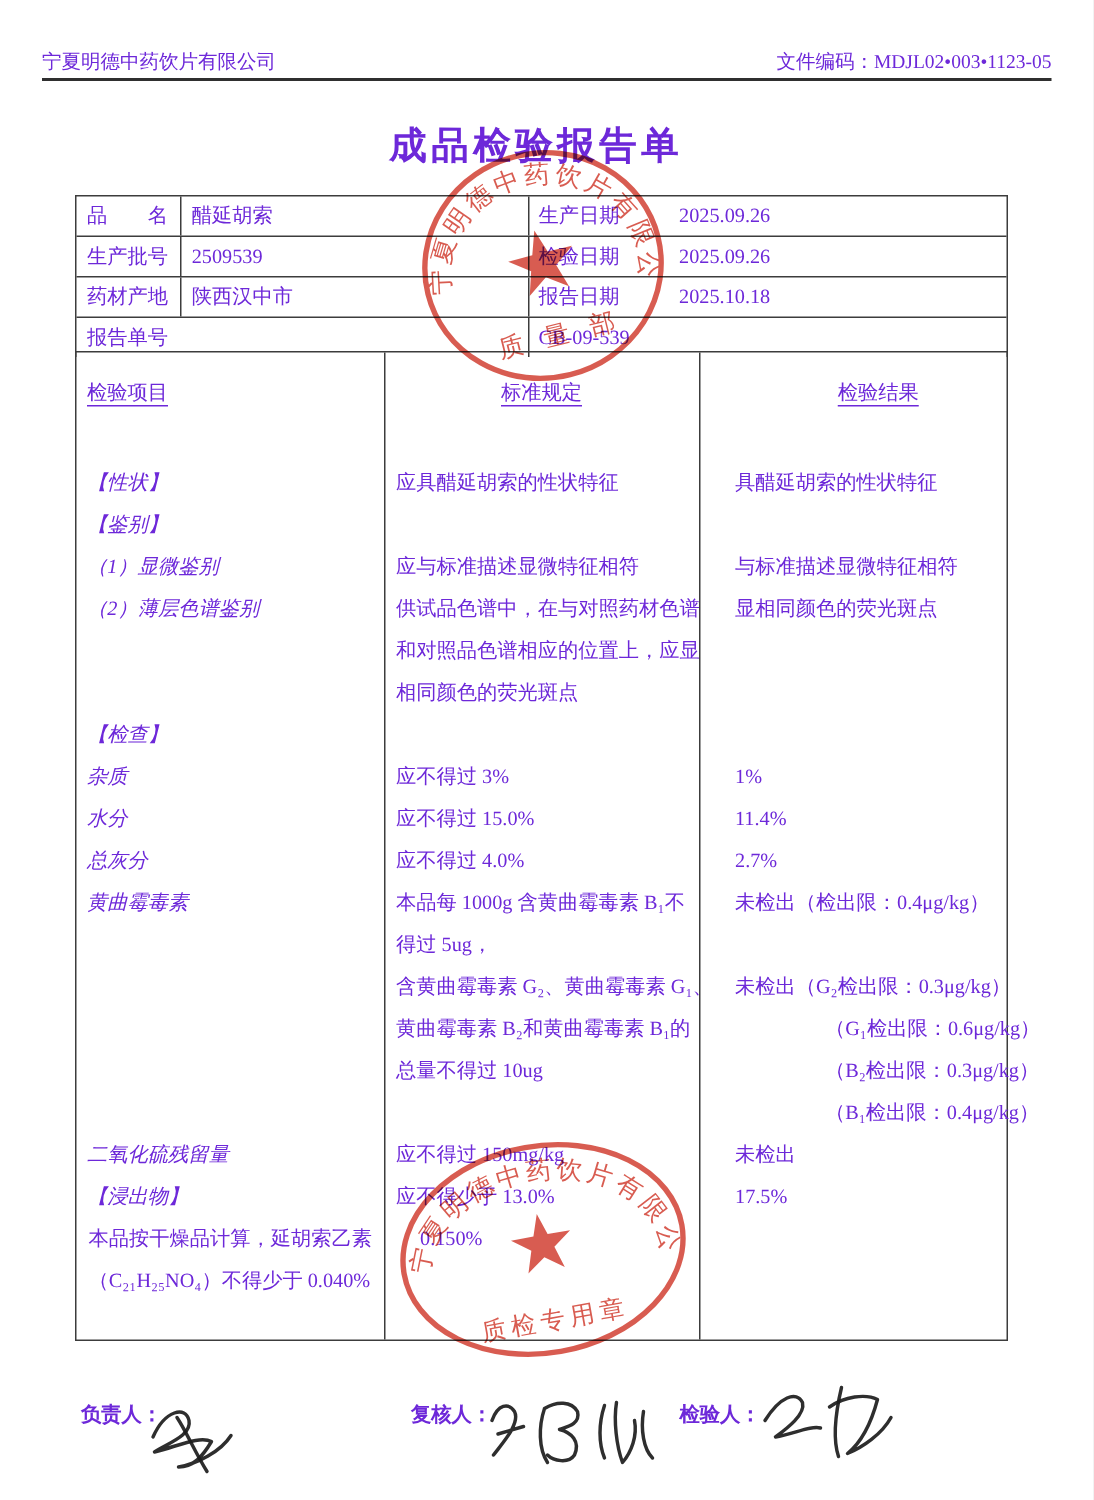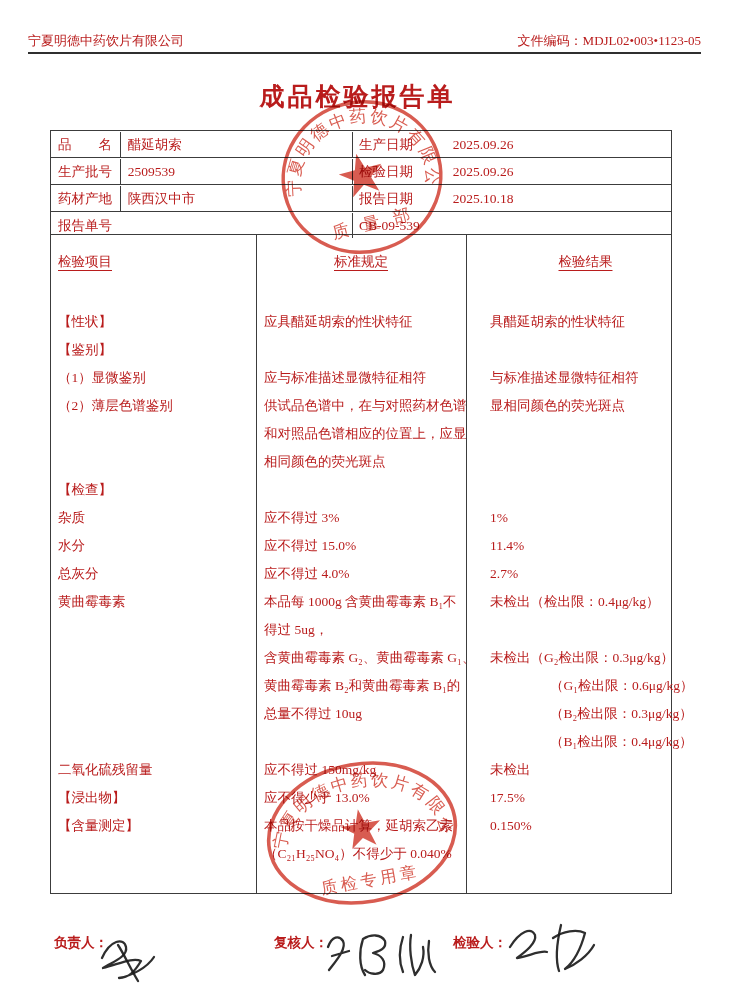--- a/index.html
+++ b/index.html
@@ -1,45 +1,45 @@
 <!DOCTYPE html>
 <html><head>
 <meta charset="utf-8">
 <style>
   html,body{margin:0;padding:0;background:#e9e9e9;}
   .page{
     position:relative;width:729px;height:1000px;margin:0 auto;
     background:#ffffff;overflow:hidden;
     font-family:"Liberation Serif","DejaVu Serif",serif;
-    color:#b91c1c;
+    color:#6d28d9;
   }
   
   .doc-header{position:absolute;top:32px;left:28px;width:673px;display:flex;justify-content:space-between;font-size:13px;}
   .doc-rule{position:absolute;top:52px;left:28px;width:673px;height:0;border-top:2.5px solid #2f2f2f;}
   .doc-title{position:absolute;top:80px;left:0;width:715px;text-align:center;font-size:25px;font-weight:700;letter-spacing:3px;}
   
   .info-table{position:absolute;left:50px;top:130px;width:622px;border:1px solid #3c3c3c;border-bottom:none;box-sizing:border-box;}
-  .info-row{display:flex;height:26px;line-height:25px;border-bottom:1px solid #3c3c3c;font-size:13.5px;align-items:center;}
+  .info-row{display:flex;height:26px;line-height:25px;border-bottom:1px solid #3c3c3c;font-size:13.5px;}
   .info-row:last-child{border-bottom:none;}
   .ic{box-sizing:border-box;padding-left:7px;white-space:nowrap;overflow:hidden;}
   .ic.br{border-right:1px solid #3c3c3c;}
   .w-l1{width:70px;} .w-v1{width:233px;} .w-l2{width:92px;padding-left:6px;} .w-v2{width:227px;padding-left:8px;}
   .w-merge{width:303px;}
   .w-v2b{width:319px;padding-left:6px;}
   
   .main-table{position:absolute;left:50px;top:234px;width:622px;height:660px;border:1px solid #3c3c3c;box-sizing:border-box;}
   .vline{position:absolute;top:0;bottom:0;width:1px;background:#3c3c3c;}
   .vl1{left:205px;} .vl2{left:415px;}
   .col-head{position:absolute;top:18px;font-size:13.5px;text-decoration:underline;text-underline-offset:4px;white-space:nowrap;}
   .ch1{left:7px;}
   .ch2{left:205px;width:210px;text-align:center;}
   .ch3{left:415px;width:207px;text-align:center;margin-left:16px;}
   .table-lines{position:absolute;left:0;top:73px;display:grid;grid-template-columns:205px 210px 207px;grid-auto-rows:28px;width:622px;}
   .cell{box-sizing:border-box;white-space:nowrap;line-height:28px;font-size:13.5px;overflow:visible;}
-  .cell.c1{padding-left:7px;}
+  .cell.c1{padding-left:7px;font-style:italic;}
   .cell.c2{padding-left:8px;}
   .cell.c3{padding-left:24px;}
   .cell.c3.ind{padding-left:84px;}
   
   .conclusion{position:absolute;left:50px;top:894px;width:622px;height:32px;border:1px solid #3c3c3c;box-sizing:border-box;line-height:30px;font-size:13.5px;padding-left:7px;white-space:nowrap;}
   .conclusion b{font-weight:700;}
   
   .sign-label{position:absolute;top:934px;font-size:13.5px;font-weight:600;white-space:nowrap;}
   .sl1{left:54px;} .sl2{left:274px;} .sl3{left:453px;}
   .sig{position:absolute;}
@@ -140,21 +140,20 @@
         <div class="cell c3 ind">（B₂检出限：0.3μg/kg）</div>
         <div class="cell c1"></div>
         <div class="cell c2"></div>
         <div class="cell c3 ind">（B₁检出限：0.4μg/kg）</div>
         <div class="cell c1">二氧化硫残留量</div>
         <div class="cell c2">应不得过 150mg/kg</div>
         <div class="cell c3">未检出</div>
         <div class="cell c1">【浸出物】</div>
         <div class="cell c2">应不得少于 13.0%</div>
         <div class="cell c3">17.5%</div>
-        <div class="cell c1">【含量测定】</div>
         <div class="cell c2">本品按干燥品计算，延胡索乙素</div>
         <div class="cell c3">0.150%</div>
         <div class="cell c1"></div>
         <div class="cell c2">（C₂₁H₂₅NO₄）不得少于 0.040%</div>
         <div class="cell c3"></div>
       </div>
   </div>
 
 
   <div class="sign-label sl1">负责人：</div>

